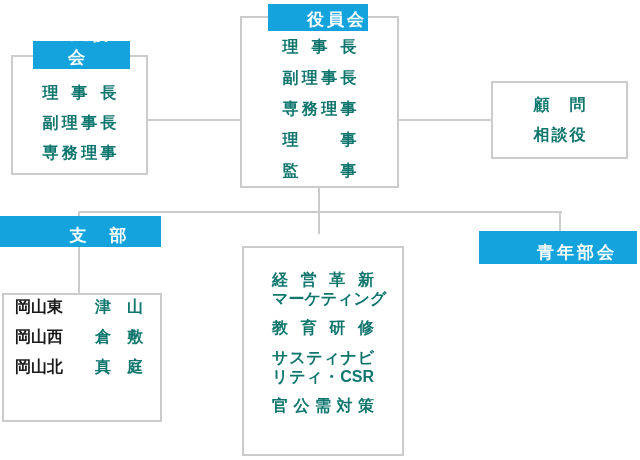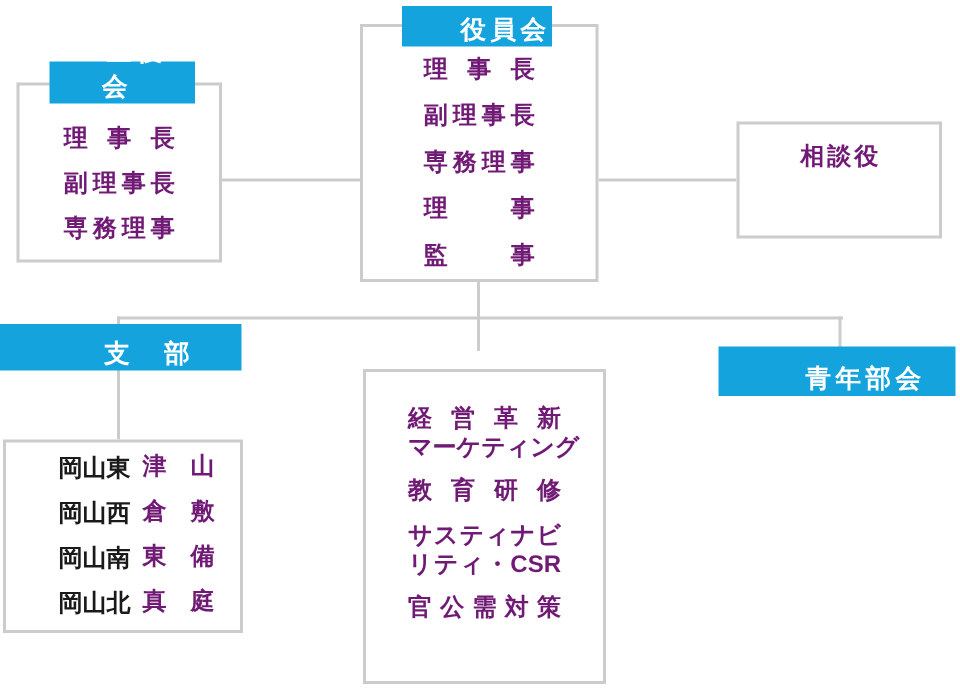--- a/index.html
+++ b/index.html
@@ -11,32 +11,32 @@
   .line.h{height:2px;}
   .line.v{width:2px;}
   .box{position:absolute;background:#ffffff;border:2px solid var(--line,#cccccc);box-sizing:border-box;}
   .tab,.bar{
     position:absolute;background:var(--accent,#14a3dd);color:#ffffff;
     display:flex;align-items:flex-end;justify-content:center;
     font-size:17px;font-weight:bold;letter-spacing:3px;text-indent:3px;box-sizing:border-box;padding-left:35px;
   }
   .jt{
     display:block;text-align:justify;text-align-last:justify;
-    font-size:16px;font-weight:bold;line-height:20px;color:#701a75;white-space:pre;
+    font-size:16px;font-weight:bold;line-height:20px;color:#0f766e;white-space:pre;
   }
   .w74{width:74px;} .w102{width:102px;} .w52{width:52px;} .w48{width:48px;}
   .row{display:flex;align-items:center;justify-content:center;}
   .h31{height:31px;} .h30{height:30px;}
   .rows{box-sizing:border-box;}
   .c-item{margin:0 auto 10px;}
   .c-item:last-child{margin-bottom:16px;}
   .c-line{display:block;margin:0 auto;line-height:19px;}
   .c-single .c-line{line-height:20px;}
-  .branch-row{height:30px;display:flex;align-items:center;justify-content:space-between;
-    padding:0 17px 0 11px;margin-left:24px;}
+  .branch-row{height:30px;display:flex;justify-content:space-between;
+    padding:0 17px 0 11px;}
   .branch-left{font-size:16px;font-weight:bold;white-space:pre;}
 </style>
 </head>
 <body>
 
 <div class="canvas">
 
   <div class="line h" style="left:148px;top:119px;width:92px"></div>
   <div class="line h" style="left:399px;top:119px;width:92px"></div>
   <div class="line v" style="left:318px;top:188px;height:25px"></div>
@@ -81,41 +81,40 @@
         </div>
     </div>
   </div>
   <div class="tab" style="left:33px;top:41px;width:97px;height:28px">
     <span>三役会</span>
   </div>
 
   <div class="box" style="left:491px;top:81px;width:137px;height:78px">
     <div class="rows" style="padding-top:7px">
       <div class="row h30">
+        <span class="jt w52">顧　問</span>
+        </div>
+      <div class="row h30">
         <span class="jt w52">相談役</span>
         </div>
     </div>
   </div>
 
   <div class="bar" style="left:0;top:216px;width:161px;height:31px">
     <span>支　部</span>
   </div>
   <div class="box" style="left:2px;top:293px;width:160px;height:129px">
     <div class="rows" style="padding-top:2px">
       <div class="branch-row">
         <span class="branch-left">岡山東</span>
         <span class="jt w48">津　山</span>
       </div>
       <div class="branch-row">
         <span class="branch-left">岡山西</span>
         <span class="jt w48">倉　敷</span>
-      </div>
-      <div class="branch-row">
-        <span class="branch-left">岡山南</span>
-        <span class="jt w48">東　備</span>
       </div>
       <div class="branch-row">
         <span class="branch-left">岡山北</span>
         <span class="jt w48">真　庭</span>
       </div>
     </div>
   </div>
 
   <div class="box" style="left:242px;top:246px;width:162px;height:210px">
     <div class="rows" style="padding-top:22px">

